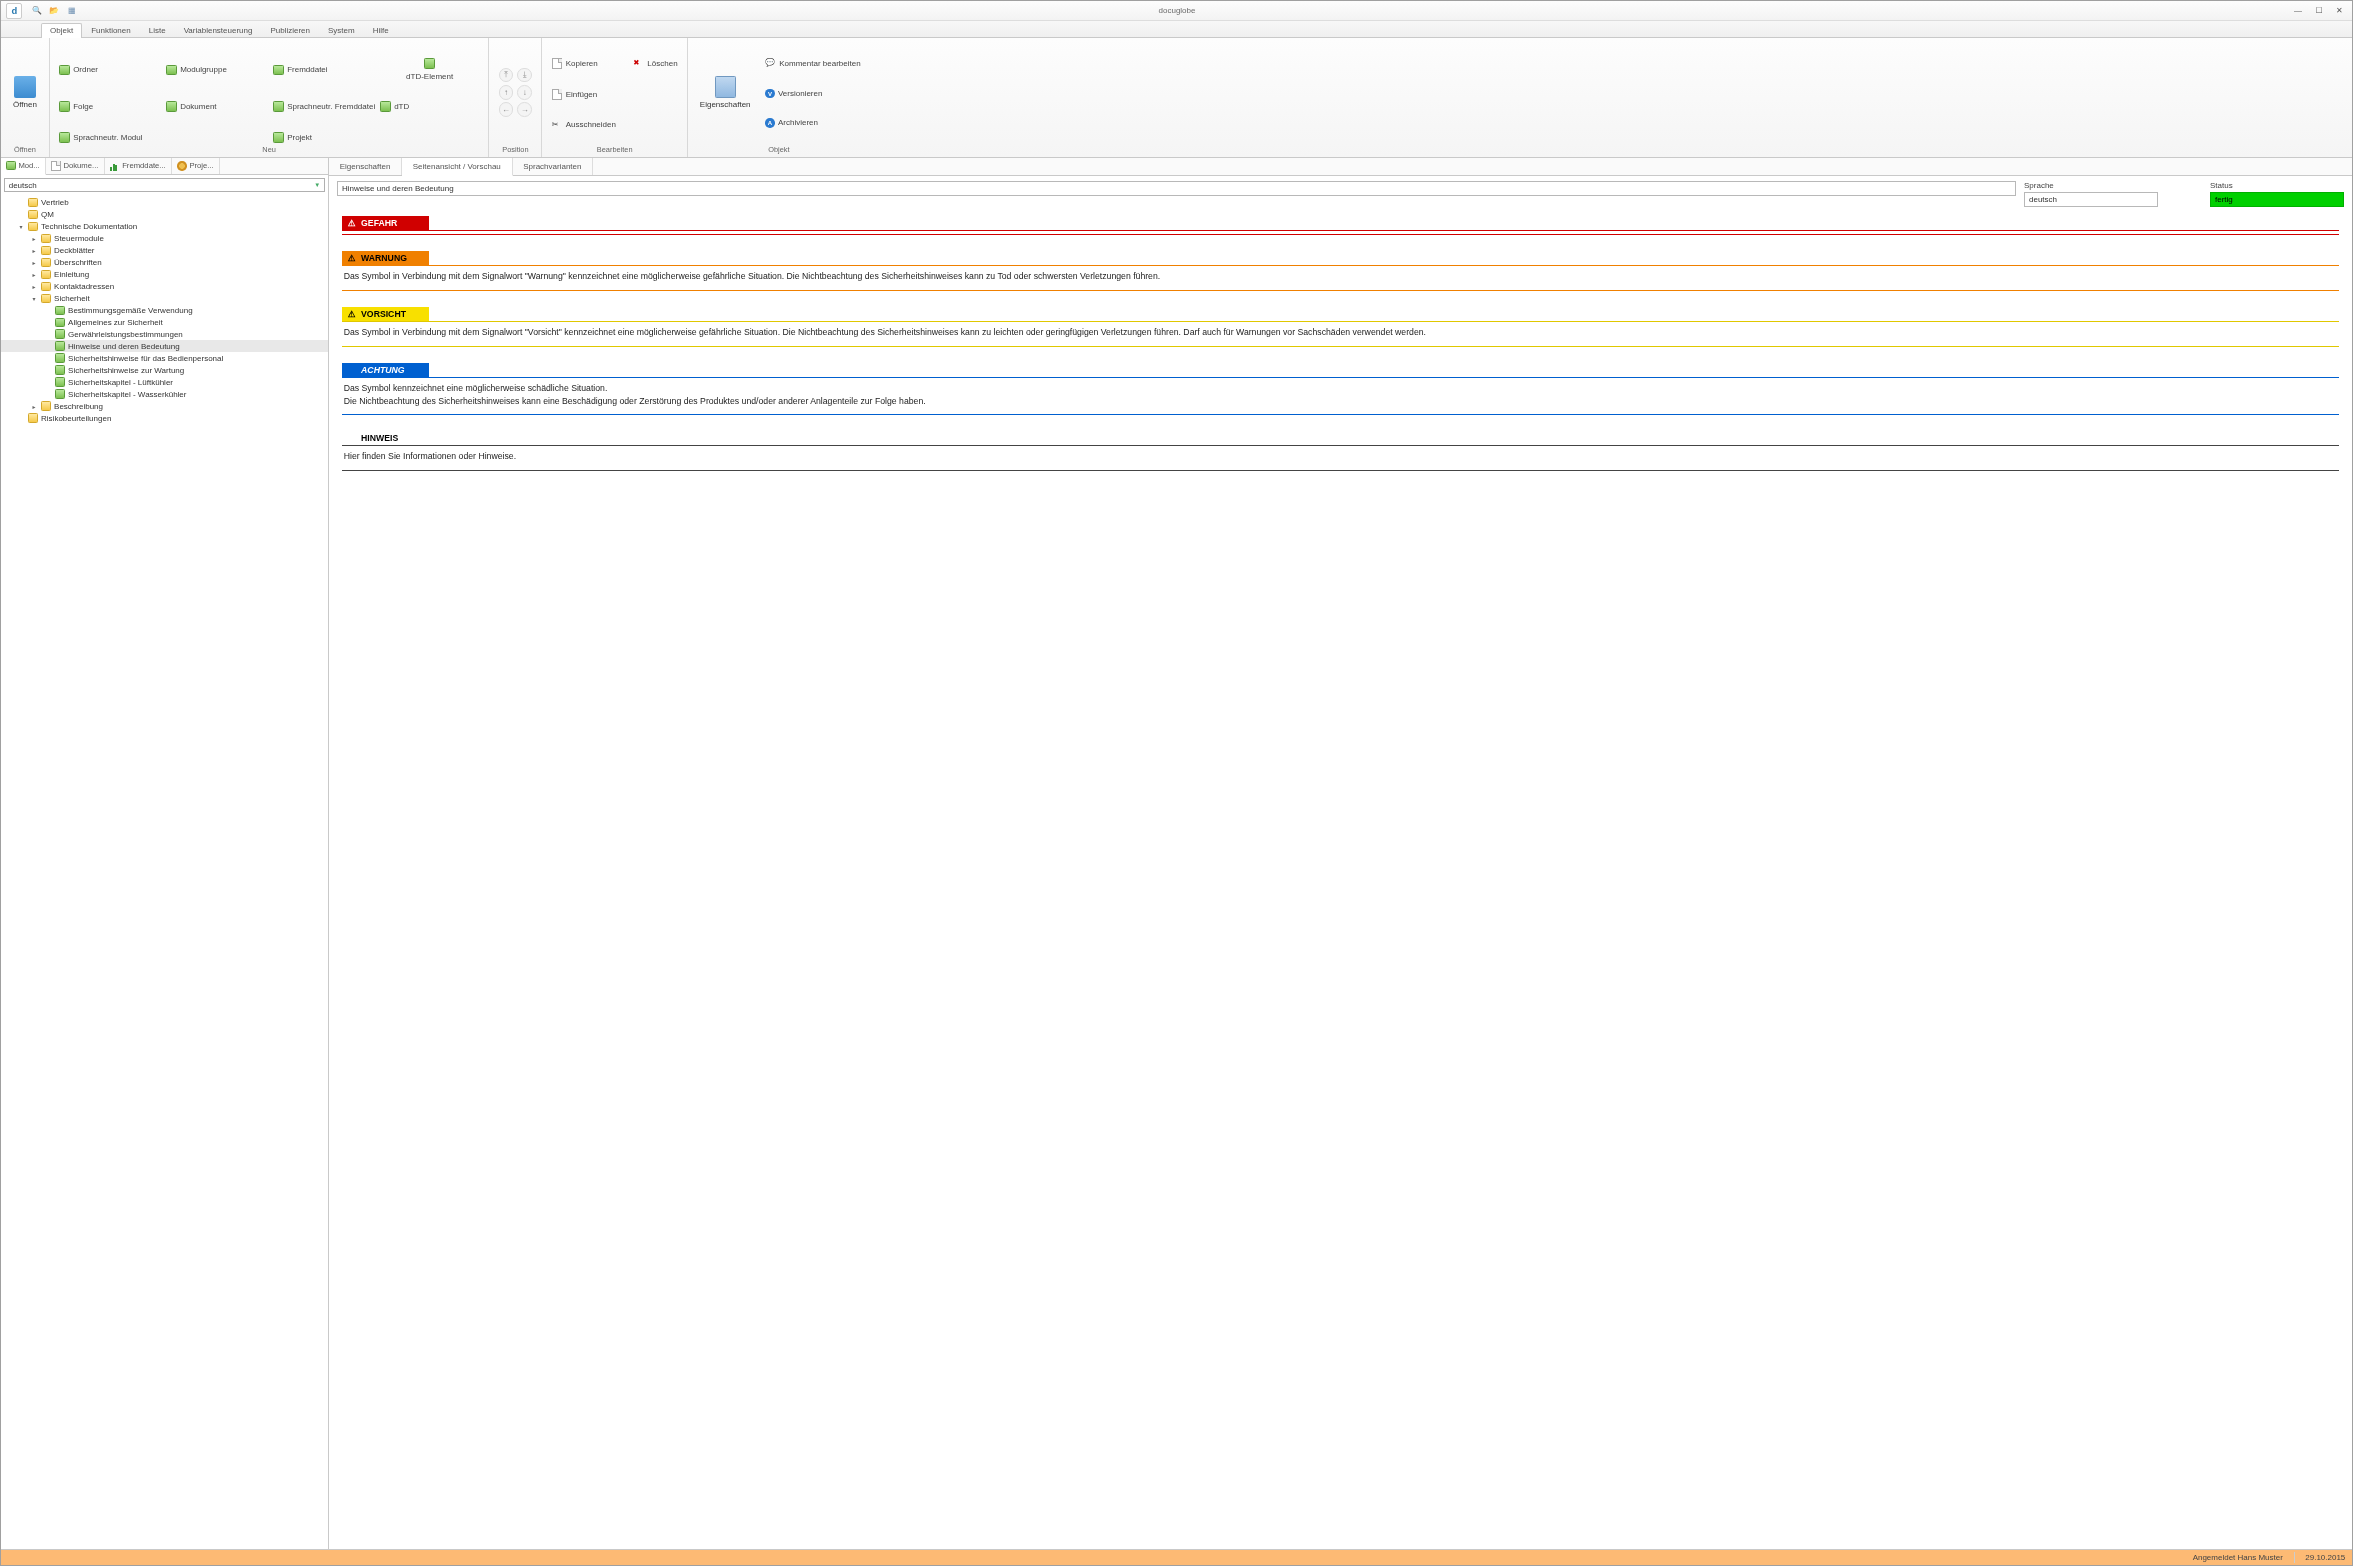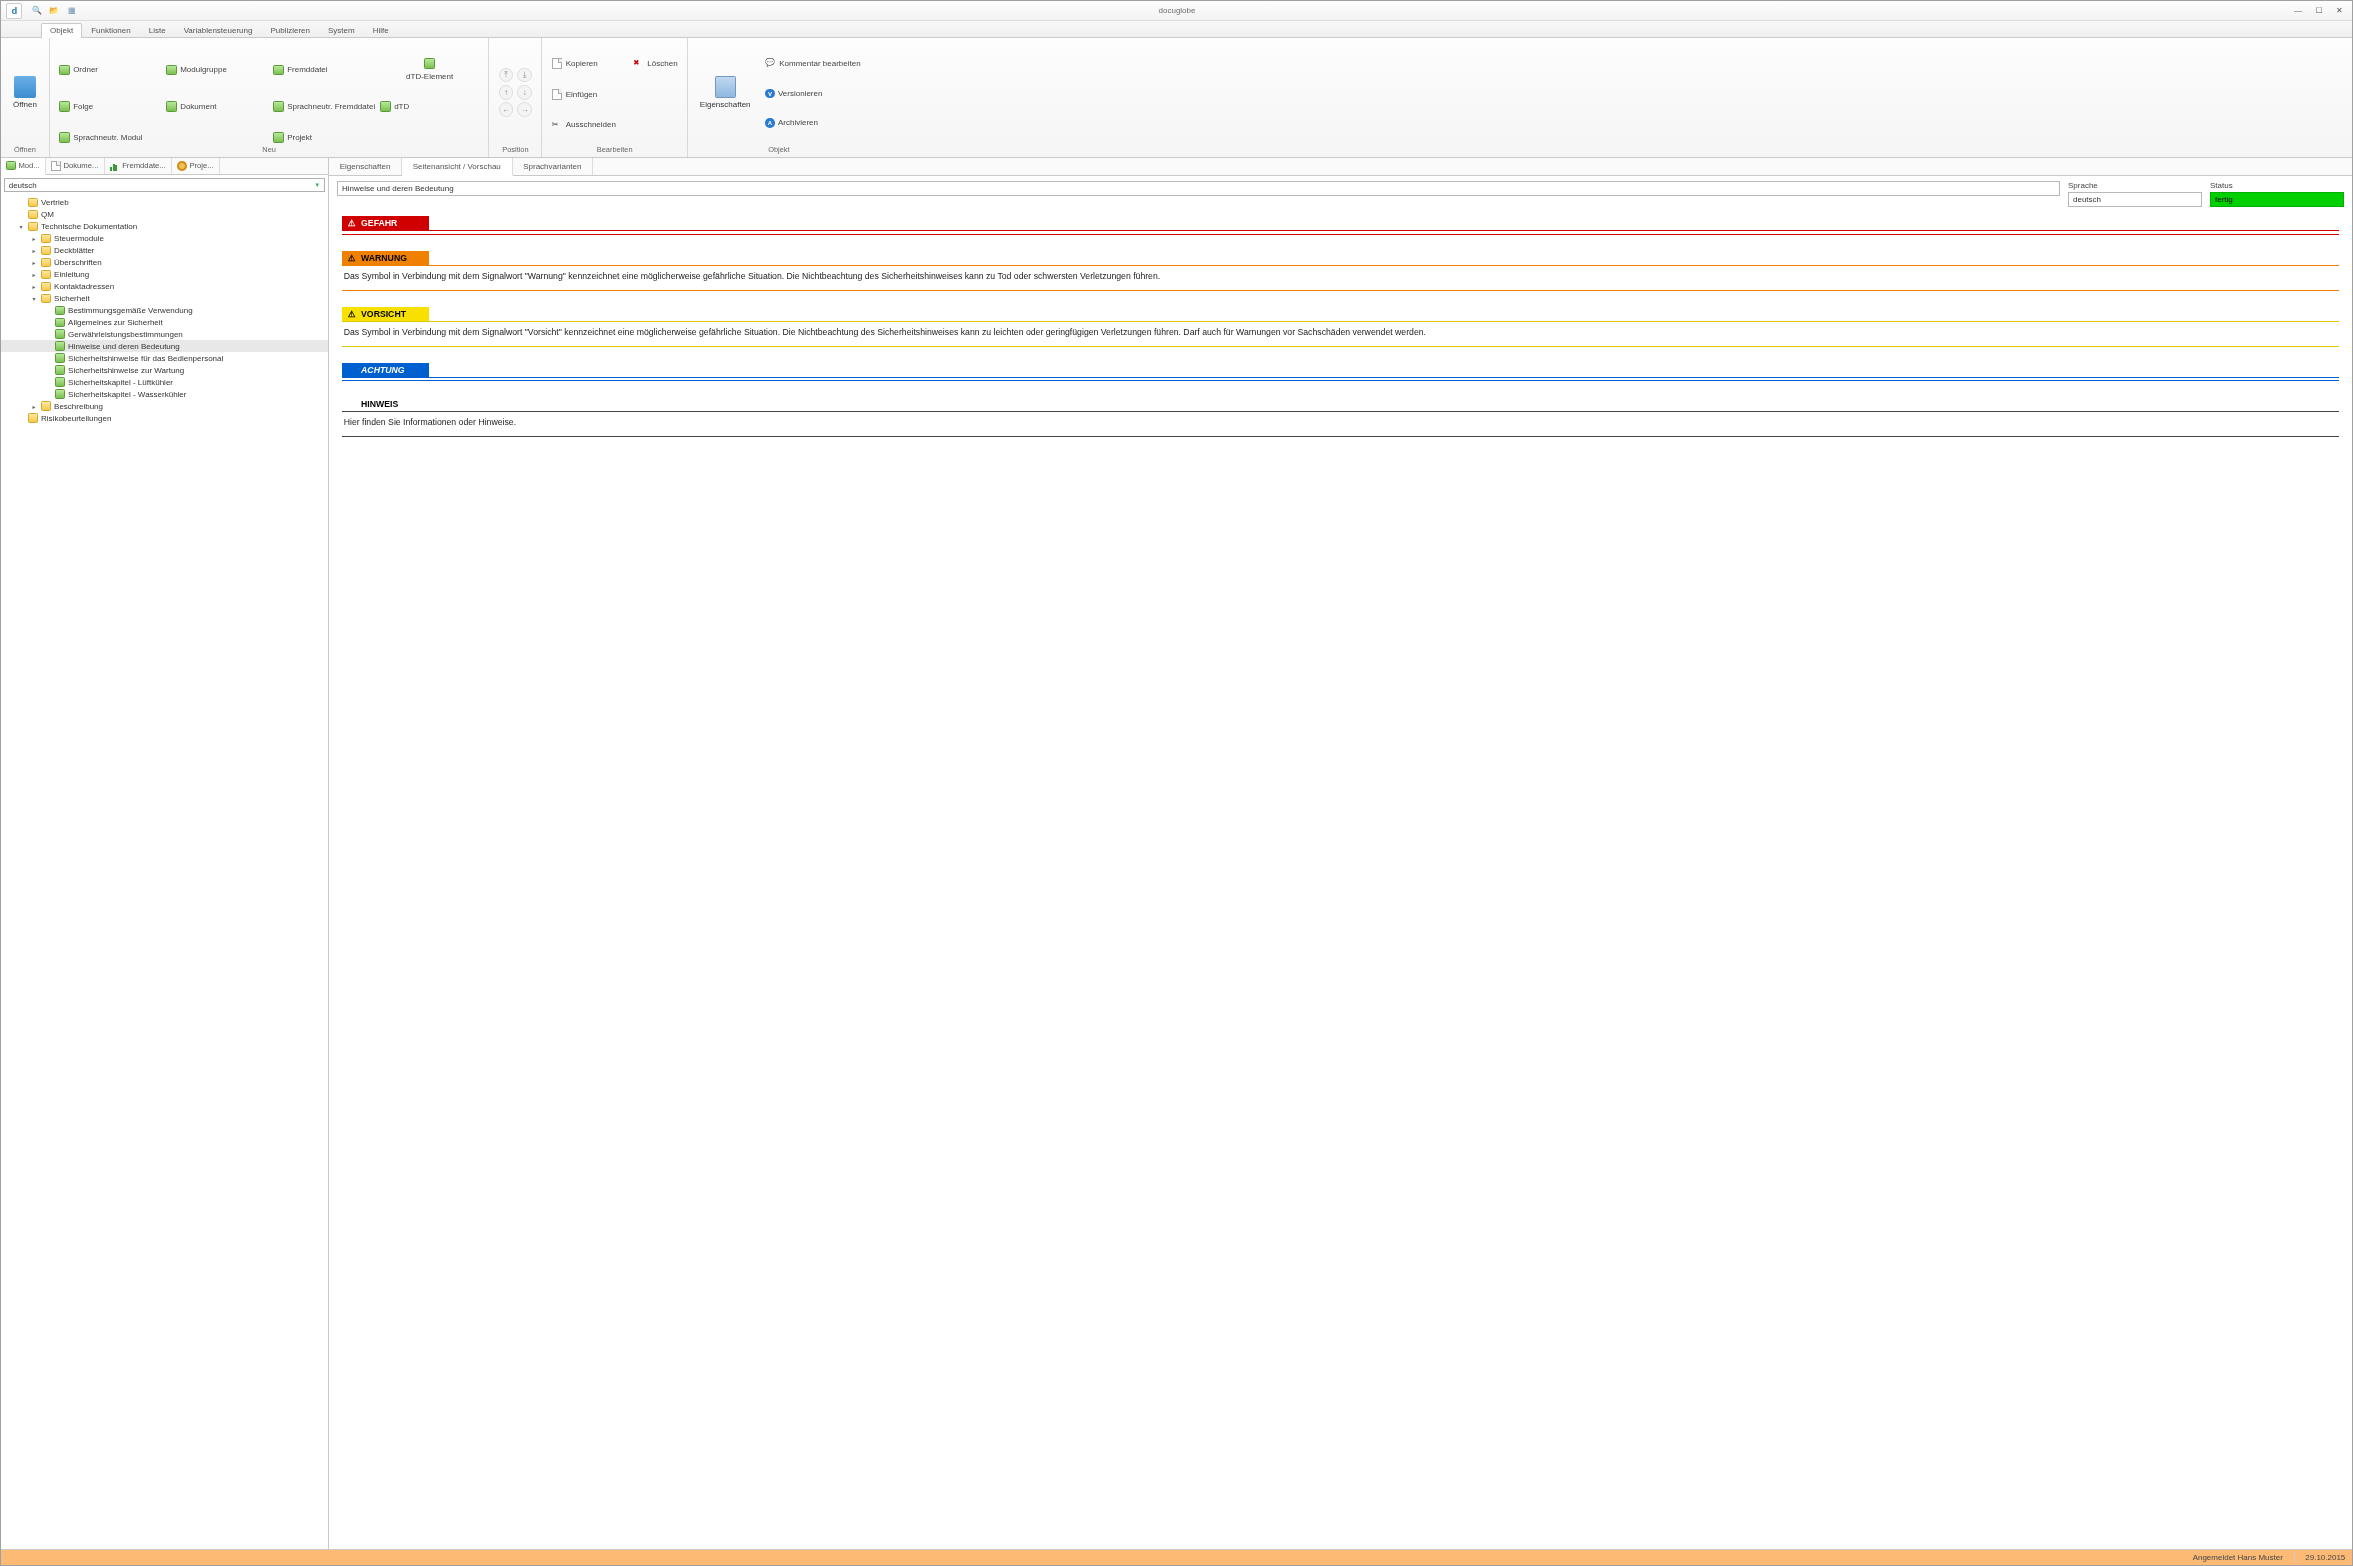--- a/index.html
+++ b/index.html
@@ -47,21 +47,21 @@
 .tn .arrow { width: 8px; text-align: center; color: #666; font-size: 6px; }
 .tn .ic { width: 10.7px; height: 9.4px; flex-shrink: 0; }
 .tn.selected { background: #e8e8e8; } .ind1 { padding-left: 16px; } .ind2 { padding-left: 29px; } .ind3 { padding-left: 43px; }
 
 .rightpane { flex: 1; display: flex; flex-direction: column; min-width: 0; }
 .rtabs { display: flex; border-bottom: 0.7px solid #c9c9c9; background: #fafafa; }
 .rtabs .rt { padding: 4px 10.7px; border-right: 0.7px solid #ddd; cursor: pointer; color: #555; }
 .rtabs .rt.active { background: #fff; border-bottom: 0.7px solid #fff; margin-bottom: -0.7px; }
 .metahdr { display: flex; padding: 5.3px 8px 0 8px; gap: 8px; }
 .metahdr .mcol { display: flex; flex-direction: column; gap: 2px; }
-.metahdr .mcol.c1 { flex: 1; } .metahdr .mcol.c2 { width: 134px; } .metahdr .mcol.c3 { width: 134px; }
+.metahdr .mcol.c1 { flex: 1; } .metahdr .mcol.c2 { width: 134px; } .metahdr .mcol.c3 { width: 134px; margin-left: 44px; }
 .metahdr label { color: #444; }
 .metahdr .fld { border: 0.7px solid #b8b8b8; height: 14.7px; padding: 1.3px 4px; background: #fff; display: flex; align-items: center; }
 .metahdr .fld.status { background: #00d000; color: #000; border-color: #00b000; }
 
 .preview { flex: 1; overflow-y: scroll; padding: 9.4px 13.4px; }
 .hazard { margin-bottom: 16px; }
 .hazard .tag { display: inline-block; padding: 2px 9.4px 2px 18.7px; color: #fff; font-weight: bold; font-size: 8.7px; position: relative; min-width: 87px; }
 .hazard .tag .tri { position: absolute; left: 5.3px; top: 2px; }
 .hazard hr.top { border: none; border-top: 0.7px solid; margin: 0; }
 .hazard .body { padding: 4px 1.3px; color: #222; line-height: 1.5; font-size: 8.7px; }
@@ -401,21 +401,24 @@
         </div>
       </div>
       <div class="preview" id="preview">
           <div class="hazard h-danger"><div class="tag"><span class="tri">⚠</span><span>GEFAHR</span></div><hr class="top"><hr class="bot"></div>
           <div class="hazard h-warning"><div class="tag"><span class="tri">⚠</span><span>WARNUNG</span></div><hr class="top"><div class="body">
               <div>Das Symbol in Verbindung mit dem Signalwort "Warnung" kennzeichnet eine möglicherweise gefährliche Situation. Die Nichtbeachtung des Sicherheitshinweises kann zu Tod oder schwersten Verletzungen führen.</div>
             </div><hr class="bot"></div>
           <div class="hazard h-caution"><div class="tag"><span class="tri">⚠</span><span>VORSICHT</span></div><hr class="top"><div class="body">
               <div>Das Symbol in Verbindung mit dem Signalwort "Vorsicht" kennzeichnet eine möglicherweise gefährliche Situation. Die Nichtbeachtung des Sicherheitshinweises kann zu leichten oder geringfügigen Verletzungen führen. Darf auch für Warnungen vor Sachschäden verwendet werden.</div>
             </div><hr class="bot"></div>
-          <div class="hazard h-notice"><div class="tag"><span>ACHTUNG</span></div><hr class="top"><hr class="bot"></div>
+          <div class="hazard h-notice"><div class="tag"><span>ACHTUNG</span></div><hr class="top"><div class="body">
+              <div>Das Symbol kennzeichnet eine möglicherweise schädliche Situation.</div>
+              <div>Die Nichtbeachtung des Sicherheitshinweises kann eine Beschädigung oder Zerstörung des Produktes und/oder anderer Anlagenteile zur Folge haben.</div>
+            </div><hr class="bot"></div>
           <div class="hazard h-hint"><div class="tag"><span>HINWEIS</span></div><hr class="top"><div class="body">
               <div>Hier finden Sie Informationen oder Hinweise.</div>
             </div><hr class="bot"></div>
         </div>
     </div>
   </div>
 
   <div class="statusbar">
     <span>Angemeldet Hans Muster</span>
     <span class="sep"></span>

